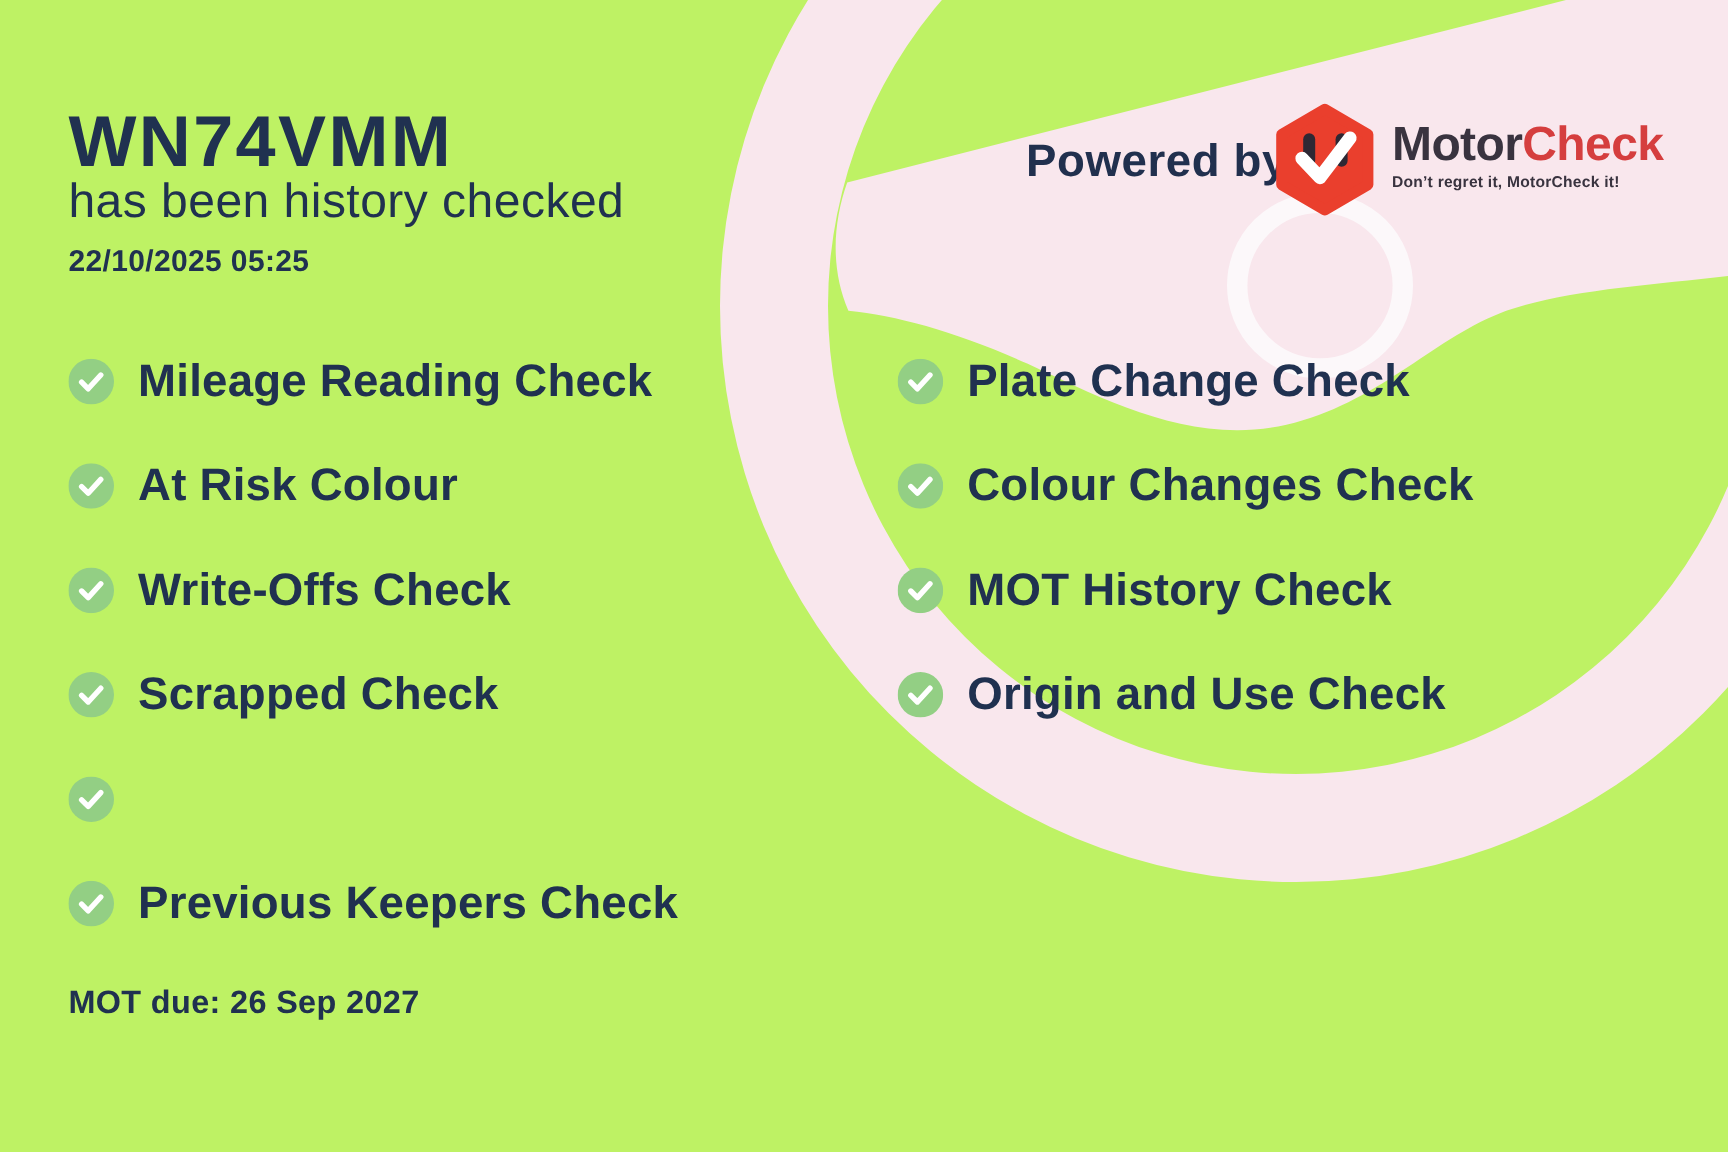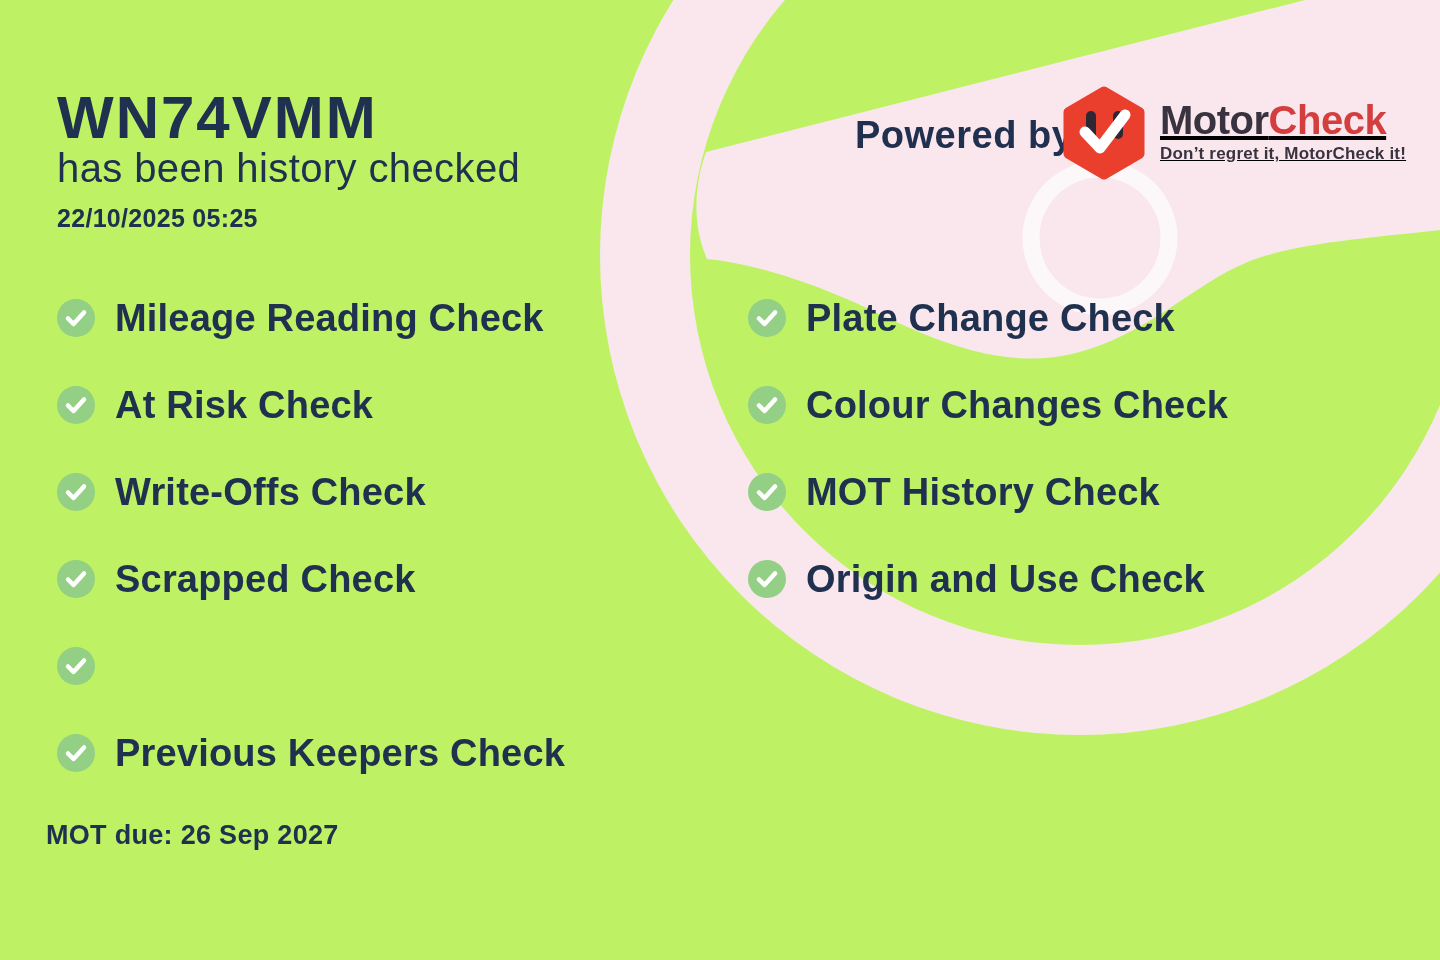--- a/index.html
+++ b/index.html
@@ -56,34 +56,33 @@
   }
   .logo-hex {
     position: absolute;
     left: 1062px; top: 86px;
     width: 84px; height: 94px;
   }
   .brand-block {
     position: absolute;
     left: 1160px; top: 100px;
     width: 260px;
-    text-decoration: underline;
   }
   .brand-name {
     font-size: 40px;
     font-weight: 800;
     letter-spacing: -0.5px;
     line-height: 1.0;
     white-space: nowrap;
   }
   .brand-motor { color: #39333f; }
   .brand-check { color: #d53e3e; }
   .brand-tagline {
     margin-top: 4px;
-    font-size: 17px;
+    font-size: 13px;
     font-weight: 700;
     color: #39333f;
     letter-spacing: 0.2px;
     white-space: nowrap;
   }
   
   .check-col {
     position: absolute;
     top: 296px;
     display: flex;
@@ -108,21 +107,21 @@
     font-size: 38px;
     font-weight: 700;
     color: #203150;
     letter-spacing: 0.2px;
     white-space: nowrap;
     line-height: 44px;
   }
   
   .mot-due {
     position: absolute;
-    left: 46px; top: 820px;
+    left: 57px; top: 820px;
     font-size: 27px;
     font-weight: 700;
     color: #203150;
     letter-spacing: 0.3px;
   }
 </style>
 </head>
 <body>
 
 <div class="canvas">
@@ -180,21 +179,21 @@
           <path d="M11,19.5 L16.5,25 L27,13.5" fill="none" stroke="#ffffff" stroke-width="4.5" stroke-linecap="round" stroke-linejoin="round"></path>
         </svg>
         <span class="check-label">Mileage Reading Check</span>
       </div>
 
       <div class="check-row">
         <svg class="check-icon" viewBox="0 0 38 38" aria-hidden="true">
           <circle cx="19" cy="19" r="19" fill="#93cf84"></circle>
           <path d="M11,19.5 L16.5,25 L27,13.5" fill="none" stroke="#ffffff" stroke-width="4.5" stroke-linecap="round" stroke-linejoin="round"></path>
         </svg>
-        <span class="check-label">At Risk Check</span>
+        <span class="check-label">At Risk Colour</span>
       </div>
 
       <div class="check-row">
         <svg class="check-icon" viewBox="0 0 38 38" aria-hidden="true">
           <circle cx="19" cy="19" r="19" fill="#93cf84"></circle>
           <path d="M11,19.5 L16.5,25 L27,13.5" fill="none" stroke="#ffffff" stroke-width="4.5" stroke-linecap="round" stroke-linejoin="round"></path>
         </svg>
         <span class="check-label">Write-Offs Check</span>
       </div>
 

